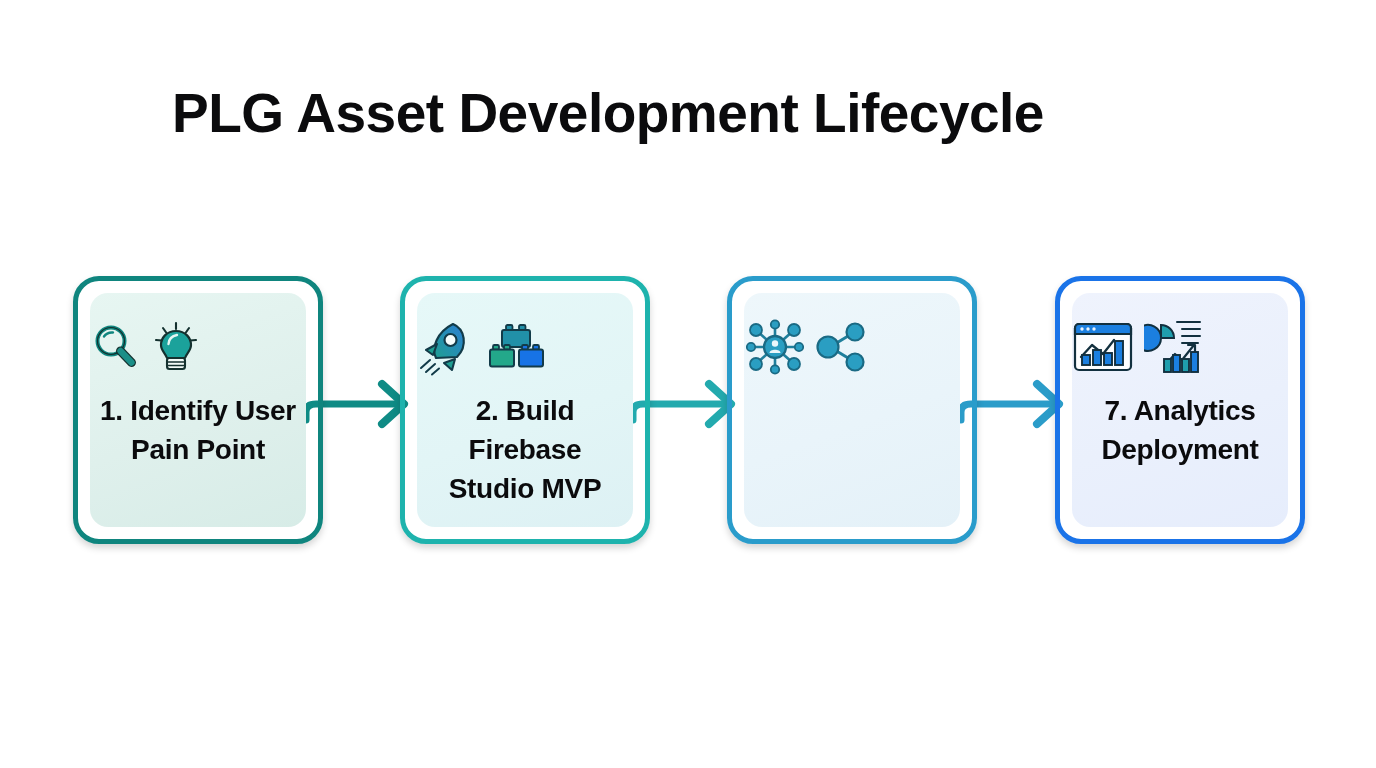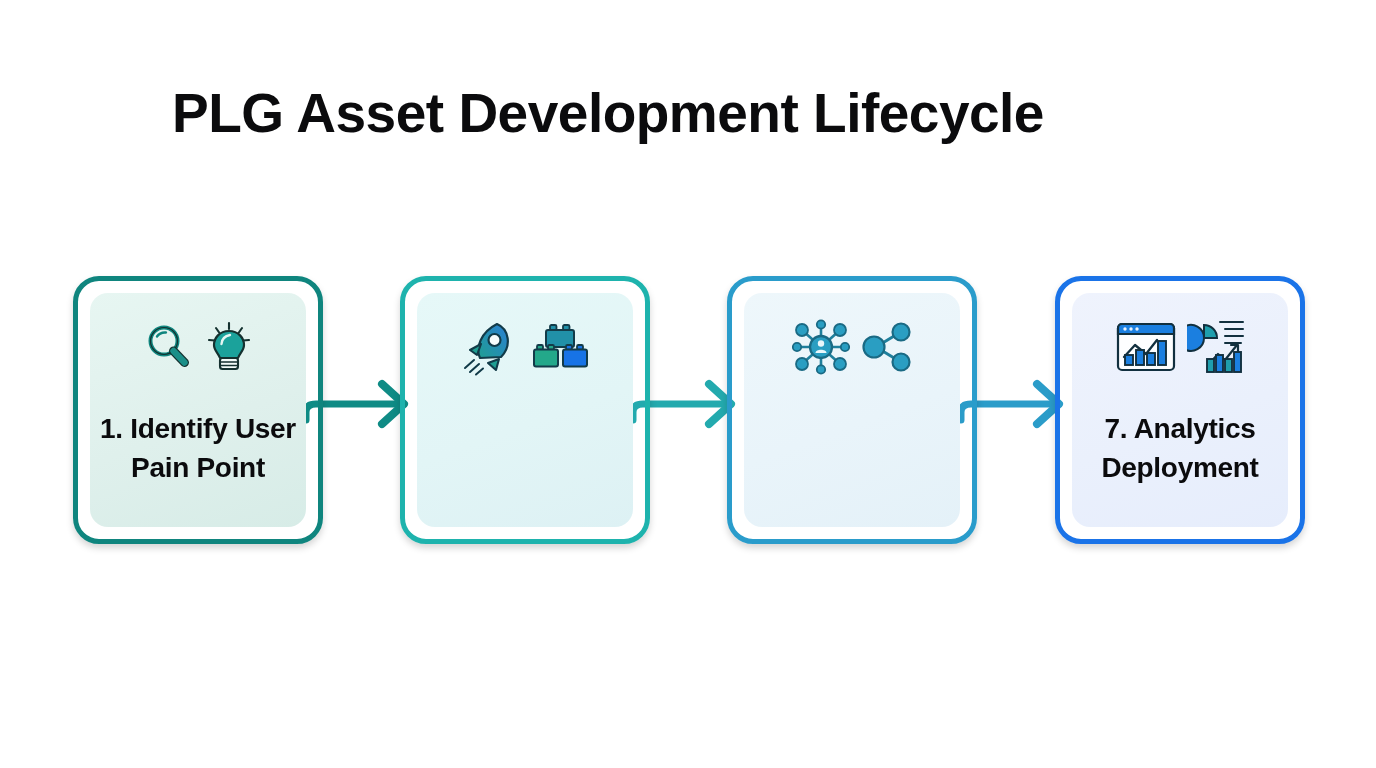--- a/index.html
+++ b/index.html
@@ -62,24 +62,23 @@
     align-items: center;
     z-index: 3;
   }
 
   .card-inner {
     width: 100%;
     height: 100%;
     border-radius: 18px;
     display: flex;
     flex-direction: column;
-    align-items: center;
+    align-items: flex-start;
     padding-top: 18px;
     overflow: hidden;
-    gap: 18px;
   }
 
   .card-icons {
     height: 72px;
     display: flex;
     align-items: center;
     justify-content: center;
     gap: 10px;
   }
 
@@ -218,20 +217,21 @@
 
             <rect x="4" y="26" width="6" height="4.6" rx="1.4" fill="#23a88a" stroke="#123b49" stroke-width="1.8"></rect>
             <rect x="15" y="26" width="6" height="4.6" rx="1.4" fill="#23a88a" stroke="#123b49" stroke-width="1.8"></rect>
             <rect x="1" y="30.5" width="24" height="17" rx="2" fill="#23a88a" stroke="#123b49" stroke-width="2"></rect>
 
             <rect x="33" y="26" width="6" height="4.6" rx="1.4" fill="#1773e6" stroke="#123b49" stroke-width="1.8"></rect>
             <rect x="44" y="26" width="6" height="4.6" rx="1.4" fill="#1773e6" stroke="#123b49" stroke-width="1.8"></rect>
             <rect x="30" y="30.5" width="24" height="17" rx="2" fill="#1773e6" stroke="#123b49" stroke-width="2"></rect>
           </svg>
         </div>
+        <div class="card-label">2. Build Firebase Studio MVP</div>
       </div>
     </div>
 
     <div class="card" id="card-2">
       <div class="card-inner">
         <div class="card-icons">
 
           <svg class="ic" width="62" height="58" viewBox="0 0 62 58">
             <g stroke="#1f7f9c" stroke-width="2.6">
               <path d="M31 29 L13 13"></path>

